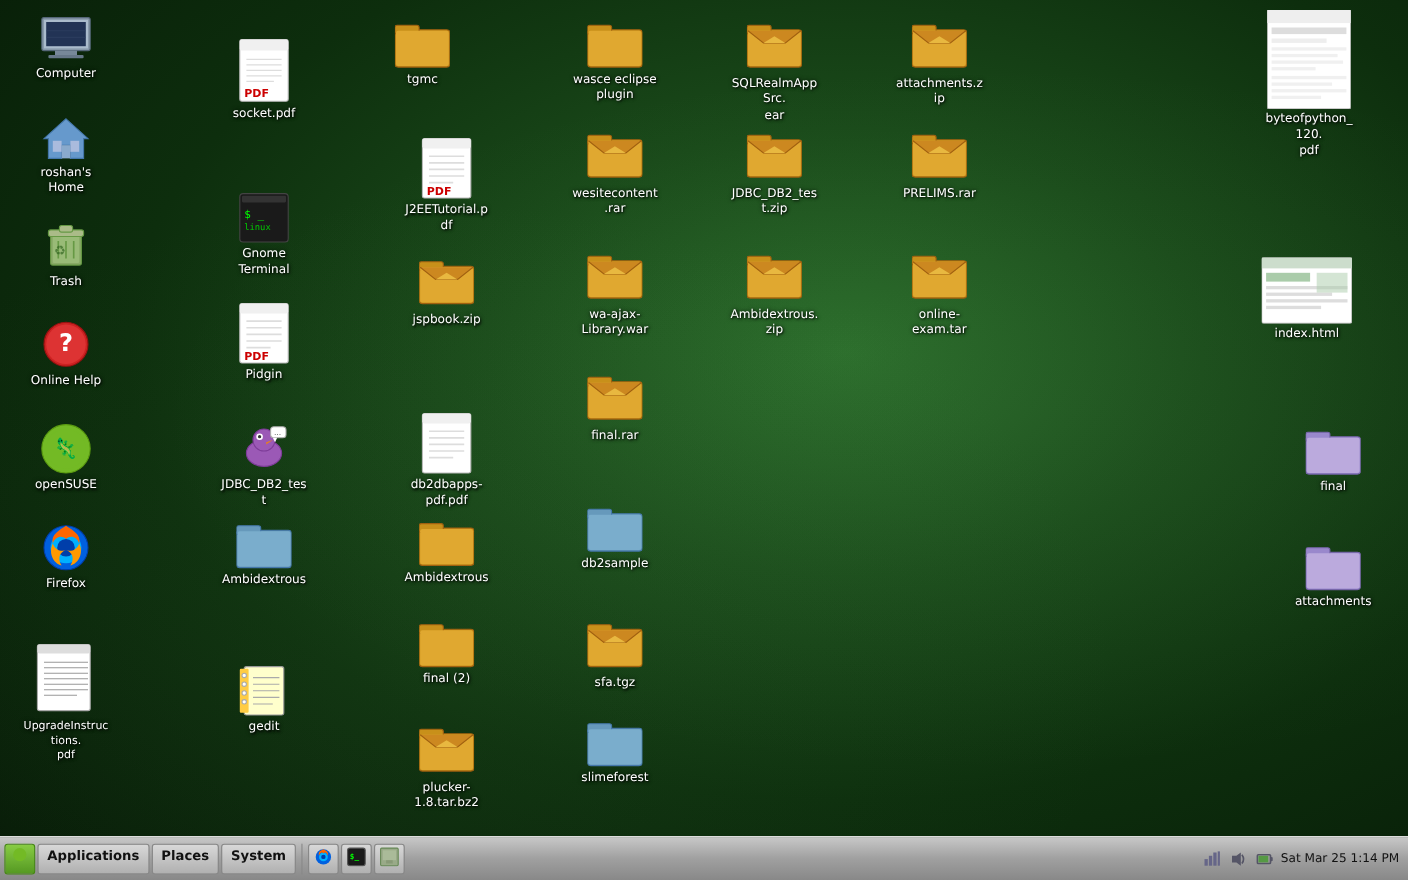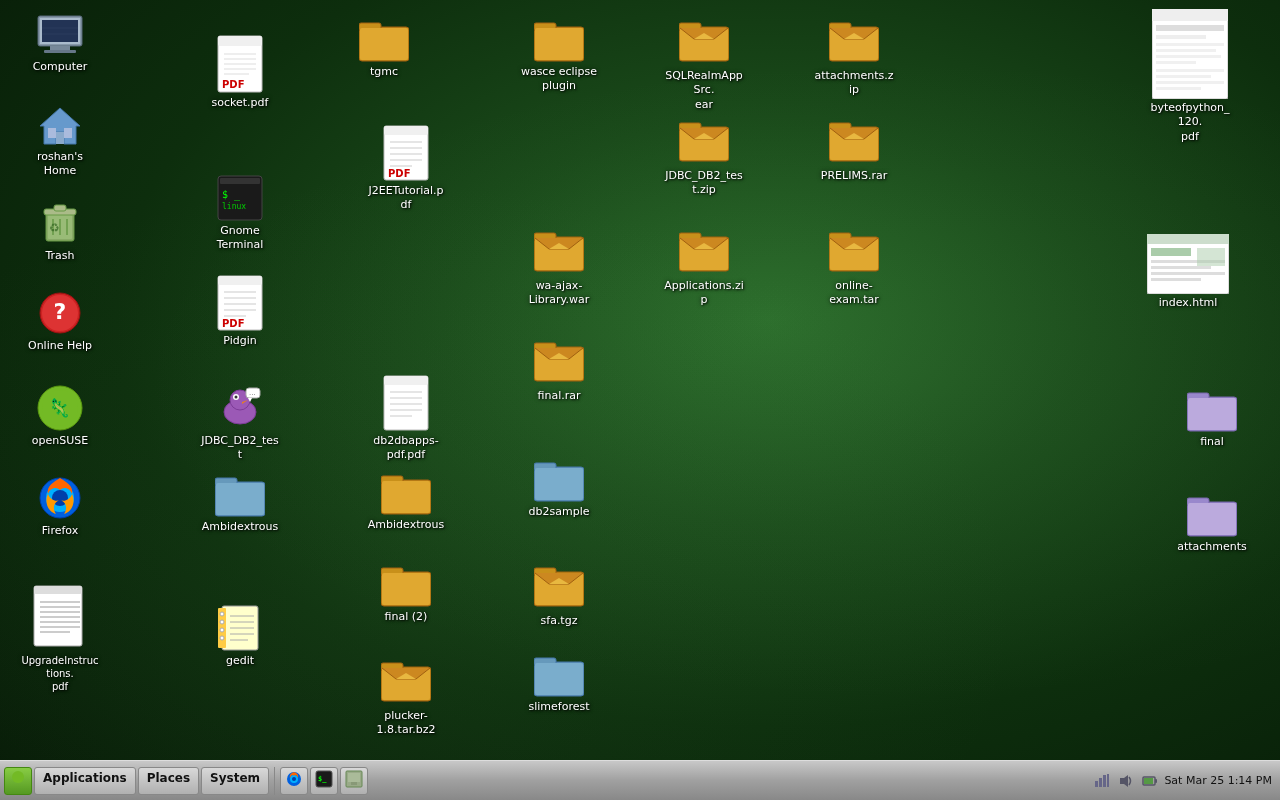--- a/index.html
+++ b/index.html
@@ -357,20 +357,33 @@
         <line x1="10" y1="24" x2="42" y2="24" stroke="#ddd" stroke-width="1.5"></line>
         <line x1="10" y1="30" x2="42" y2="30" stroke="#ddd" stroke-width="1.5"></line>
         <line x1="10" y1="36" x2="42" y2="36" stroke="#ddd" stroke-width="1.5"></line>
         <line x1="10" y1="42" x2="32" y2="42" stroke="#ddd" stroke-width="1.5"></line>
         <text x="8" y="53" font-size="10" fill="#cc0000" font-weight="bold">PDF</text>
       </svg>
     </div>
     <div class="icon-label">J2EETutorial.pdf</div>
   </div>
 
+  <div class="icon-group" style="left:362px;top:230px;">
+    <div class="icon-img">
+      <svg width="50" height="48" viewBox="0 0 50 48">
+        <rect x="0" y="8" width="50" height="34" rx="3" fill="#c8901a" stroke="#a06010" stroke-width="1"></rect>
+        <rect x="0" y="4" width="22" height="8" rx="2" fill="#c8901a" stroke="#a06010" stroke-width="1"></rect>
+        <rect x="1" y="9" width="48" height="32" rx="2" fill="#e0a830"></rect>
+
+        <path d="M1 9 L15 20 L35 20 L49 9" fill="#cc8820" stroke="#a06010" stroke-width="1"></path>
+        <path d="M15 20 L25 14 L35 20" fill="#e8b840"></path>
+      </svg>
+    </div>
+    <div class="icon-label">jspbook.zip</div>
+  </div>
 
   <div class="icon-group" style="left:362px;top:370px;">
     <div class="icon-img">
       <svg width="52" height="58" viewBox="0 0 52 58">
         <rect x="4" y="2" width="44" height="54" rx="2" fill="white" stroke="#bbb" stroke-width="1"></rect>
         <rect x="4" y="2" width="44" height="9" rx="2" fill="#f0f0f0"></rect>
         <line x1="10" y1="18" x2="42" y2="18" stroke="#ddd" stroke-width="1.5"></line>
         <line x1="10" y1="24" x2="42" y2="24" stroke="#ddd" stroke-width="1.5"></line>
         <line x1="10" y1="30" x2="42" y2="30" stroke="#ddd" stroke-width="1.5"></line>
         <line x1="10" y1="36" x2="42" y2="36" stroke="#ddd" stroke-width="1.5"></line>
@@ -419,20 +432,32 @@
     <div class="icon-img">
       <svg width="50" height="44" viewBox="0 0 50 44">
         <rect x="0" y="8" width="50" height="34" rx="3" fill="#c8901a" stroke="#a06010" stroke-width="1"></rect>
         <rect x="0" y="4" width="22" height="8" rx="2" fill="#c8901a" stroke="#a06010" stroke-width="1"></rect>
         <rect x="1" y="9" width="48" height="32" rx="2" fill="#e0a830"></rect>
       </svg>
     </div>
     <div class="icon-label">wasce eclipse plugin</div>
   </div>
 
+  <div class="icon-group" style="left:515px;top:115px;">
+    <div class="icon-img">
+      <svg width="50" height="48" viewBox="0 0 50 48">
+        <rect x="0" y="8" width="50" height="34" rx="3" fill="#c8901a" stroke="#a06010" stroke-width="1"></rect>
+        <rect x="0" y="4" width="22" height="8" rx="2" fill="#c8901a" stroke="#a06010" stroke-width="1"></rect>
+        <rect x="1" y="9" width="48" height="32" rx="2" fill="#e0a830"></rect>
+        <path d="M1 9 L15 20 L35 20 L49 9" fill="#cc8820" stroke="#a06010" stroke-width="1"></path>
+        <path d="M15 20 L25 14 L35 20" fill="#e8b840"></path>
+      </svg>
+    </div>
+    <div class="icon-label">wesitecontent.rar</div>
+  </div>
 
   <div class="icon-group" style="left:515px;top:225px;">
     <div class="icon-img">
       <svg width="50" height="48" viewBox="0 0 50 48">
         <rect x="0" y="8" width="50" height="34" rx="3" fill="#c8901a" stroke="#a06010" stroke-width="1"></rect>
         <rect x="0" y="4" width="22" height="8" rx="2" fill="#c8901a" stroke="#a06010" stroke-width="1"></rect>
         <rect x="1" y="9" width="48" height="32" rx="2" fill="#e0a830"></rect>
         <path d="M1 9 L15 20 L35 20 L49 9" fill="#cc8820" stroke="#a06010" stroke-width="1"></path>
         <path d="M15 20 L25 14 L35 20" fill="#e8b840"></path>
       </svg>
@@ -517,21 +542,21 @@
   <div class="icon-group" style="left:660px;top:225px;">
     <div class="icon-img">
       <svg width="50" height="48" viewBox="0 0 50 48">
         <rect x="0" y="8" width="50" height="34" rx="3" fill="#c8901a" stroke="#a06010" stroke-width="1"></rect>
         <rect x="0" y="4" width="22" height="8" rx="2" fill="#c8901a" stroke="#a06010" stroke-width="1"></rect>
         <rect x="1" y="9" width="48" height="32" rx="2" fill="#e0a830"></rect>
         <path d="M1 9 L15 20 L35 20 L49 9" fill="#cc8820" stroke="#a06010" stroke-width="1"></path>
         <path d="M15 20 L25 14 L35 20" fill="#e8b840"></path>
       </svg>
     </div>
-    <div class="icon-label">Applications.zip</div>
+    <div class="icon-label">Ambidextrous.zip</div>
   </div>
 
   <div class="icon-group" style="left:810px;top:15px;">
     <div class="icon-img">
       <svg width="50" height="48" viewBox="0 0 50 48">
         <rect x="0" y="8" width="50" height="34" rx="3" fill="#c8901a" stroke="#a06010" stroke-width="1"></rect>
         <rect x="0" y="4" width="22" height="8" rx="2" fill="#c8901a" stroke="#a06010" stroke-width="1"></rect>
         <rect x="1" y="9" width="48" height="32" rx="2" fill="#e0a830"></rect>
         <path d="M1 9 L15 20 L35 20 L49 9" fill="#cc8820" stroke="#a06010" stroke-width="1"></path>
         <path d="M15 20 L25 14 L35 20" fill="#e8b840"></path>

